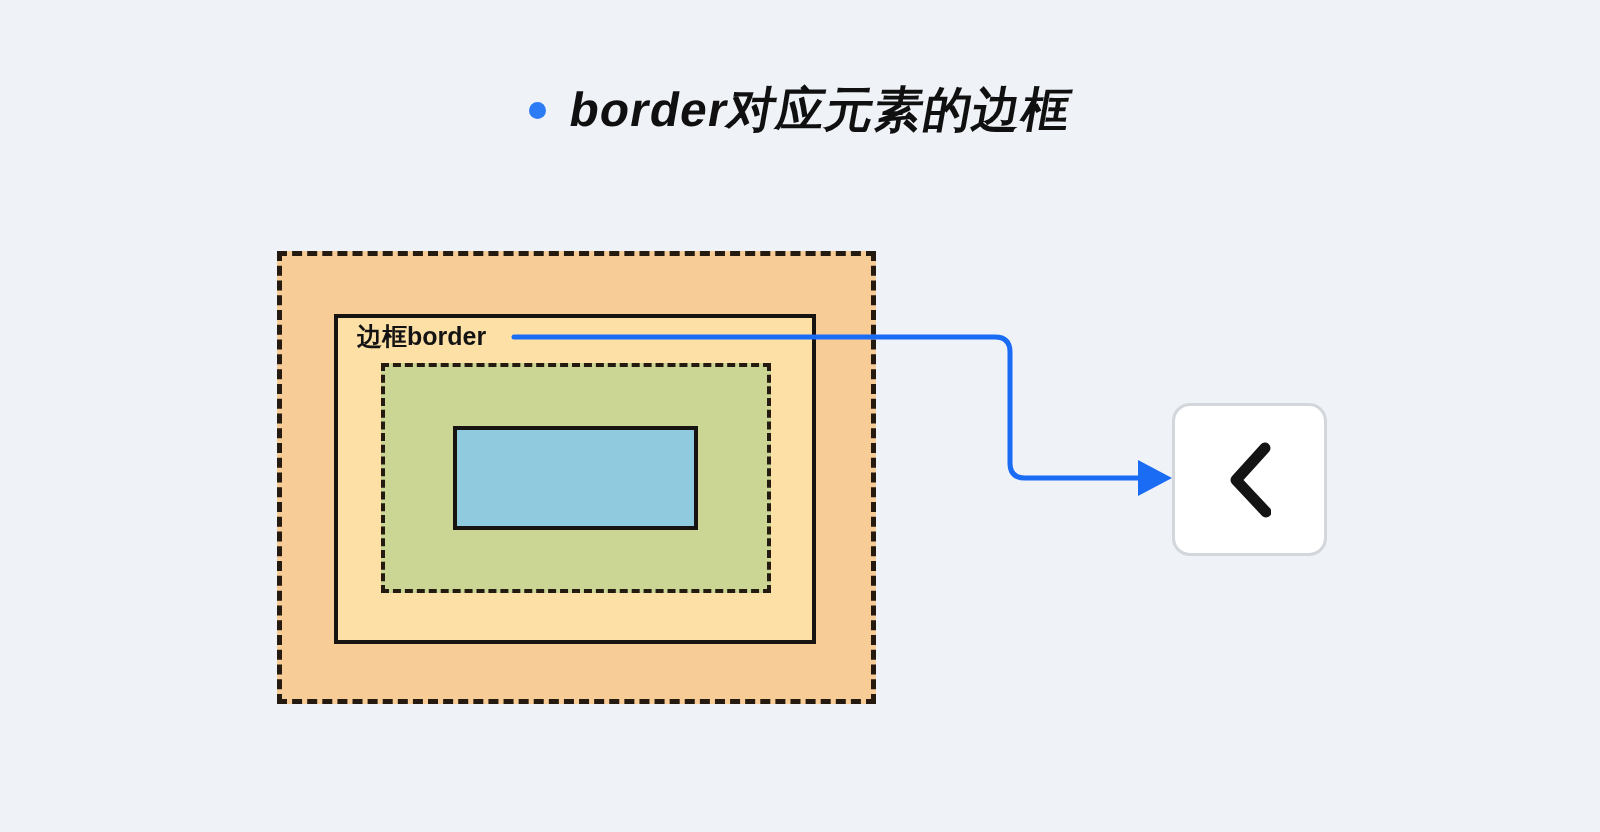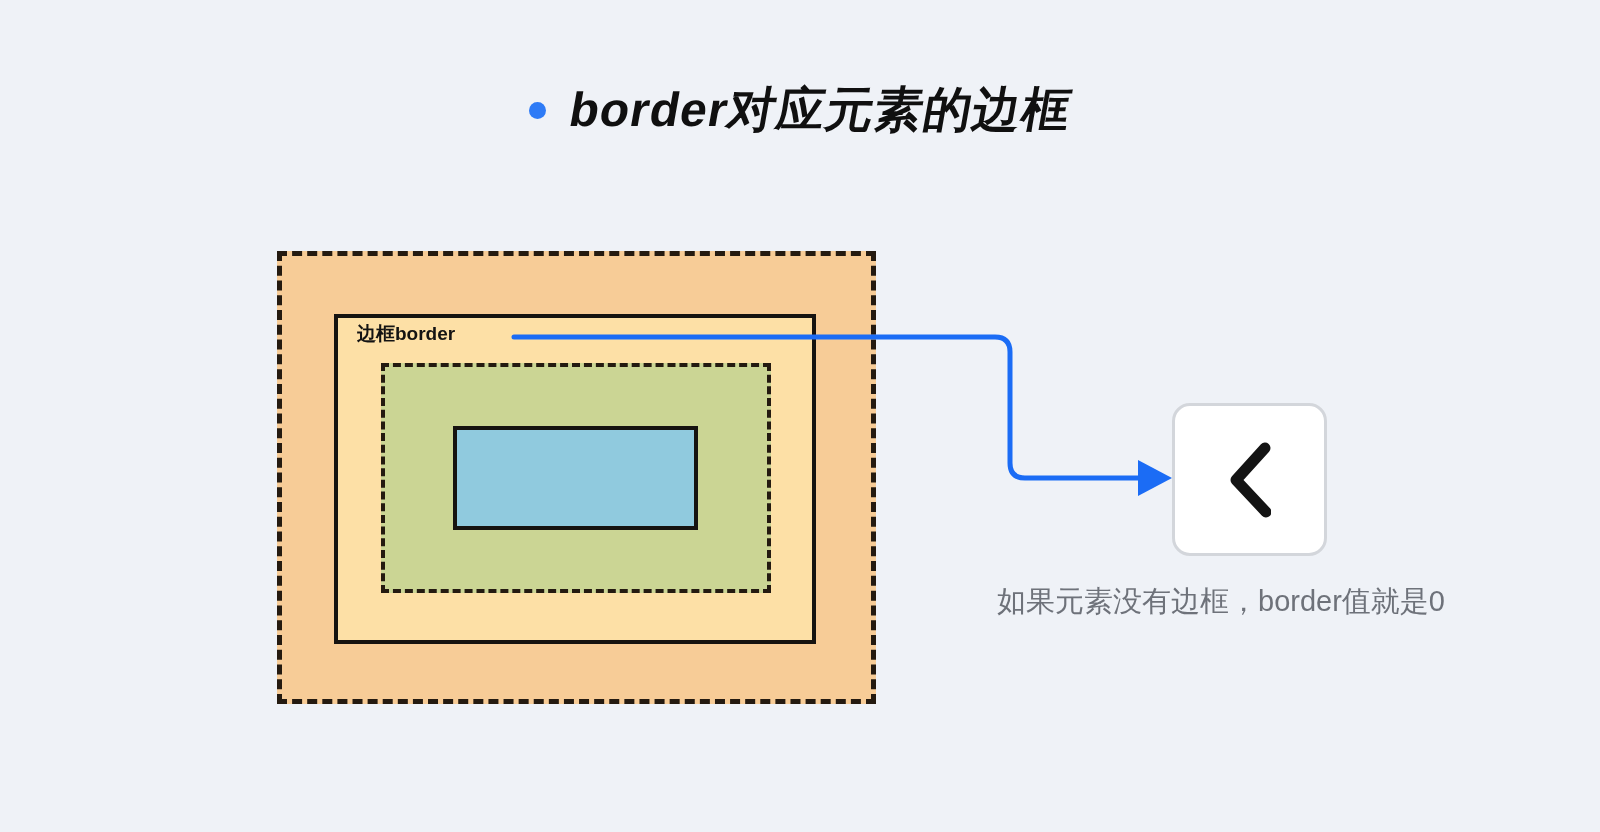--- a/index.html
+++ b/index.html
@@ -80,21 +80,21 @@
     top: 426px;
     width: 245px;
     height: 104px;
     background: #90cade;
     border: 4px solid #161310;
   }
   .border-label {
     position: absolute;
     left: 357px;
     top: 324px;
-    font-size: 19px;
+    font-size: 25px;
     font-weight: 700;
     color: #131313;
     line-height: 1;
     white-space: nowrap;
   }
 
   
   .connector-svg {
     position: absolute;
     left: 0;
@@ -149,15 +149,14 @@
     <path d="M514 337 H995 Q1010 337 1010 352 V463 Q1010 478 1025 478 H1140" fill="none" stroke="#1b6cf5" stroke-width="5" stroke-linecap="round"></path>
     <polygon points="1138,460 1138,496 1172,478" fill="#1b6cf5"></polygon>
   </svg>
 
   <div class="chevron-card">
     <svg width="42" height="76" viewBox="0 0 42 76" xmlns="http://www.w3.org/2000/svg">
       <polyline points="36,6 7,38 37,70" fill="none" stroke="#141414" stroke-width="11" stroke-linecap="round" stroke-linejoin="round"></polyline>
     </svg>
   </div>
 
-  <div class="caption">如果元素没有边框，border值就是0</div>
 
 </div>
 
 </body></html>

